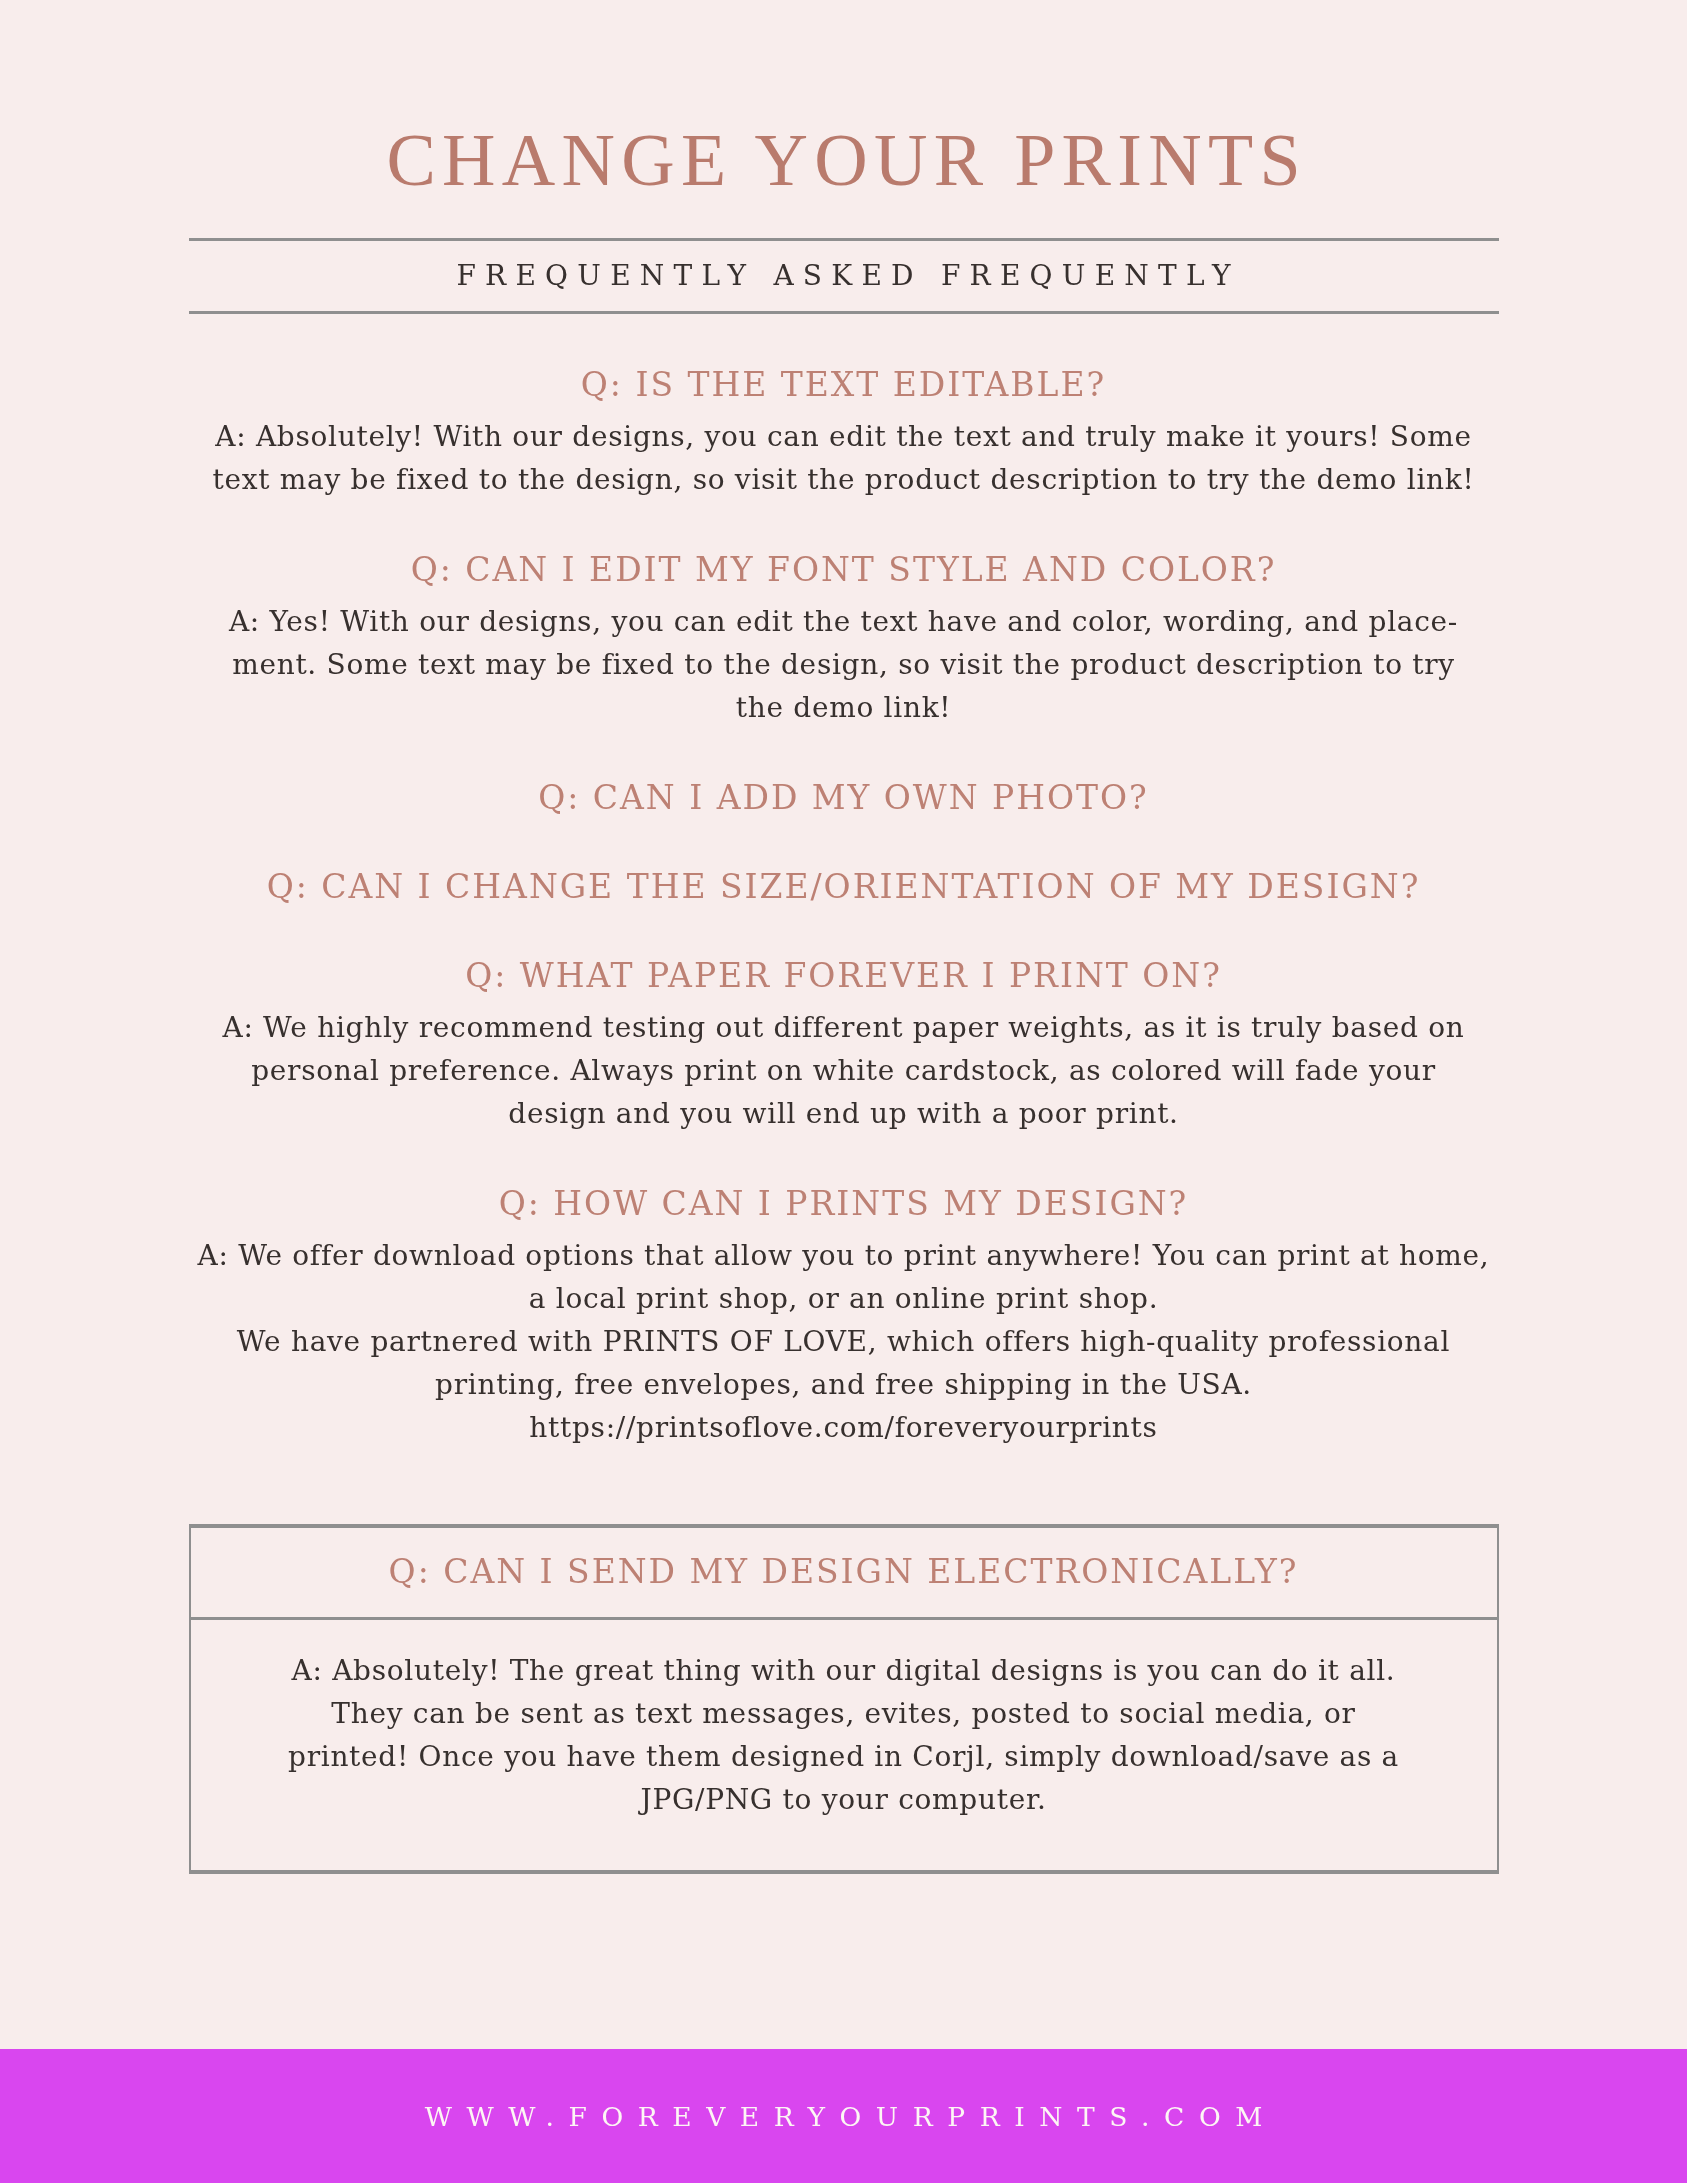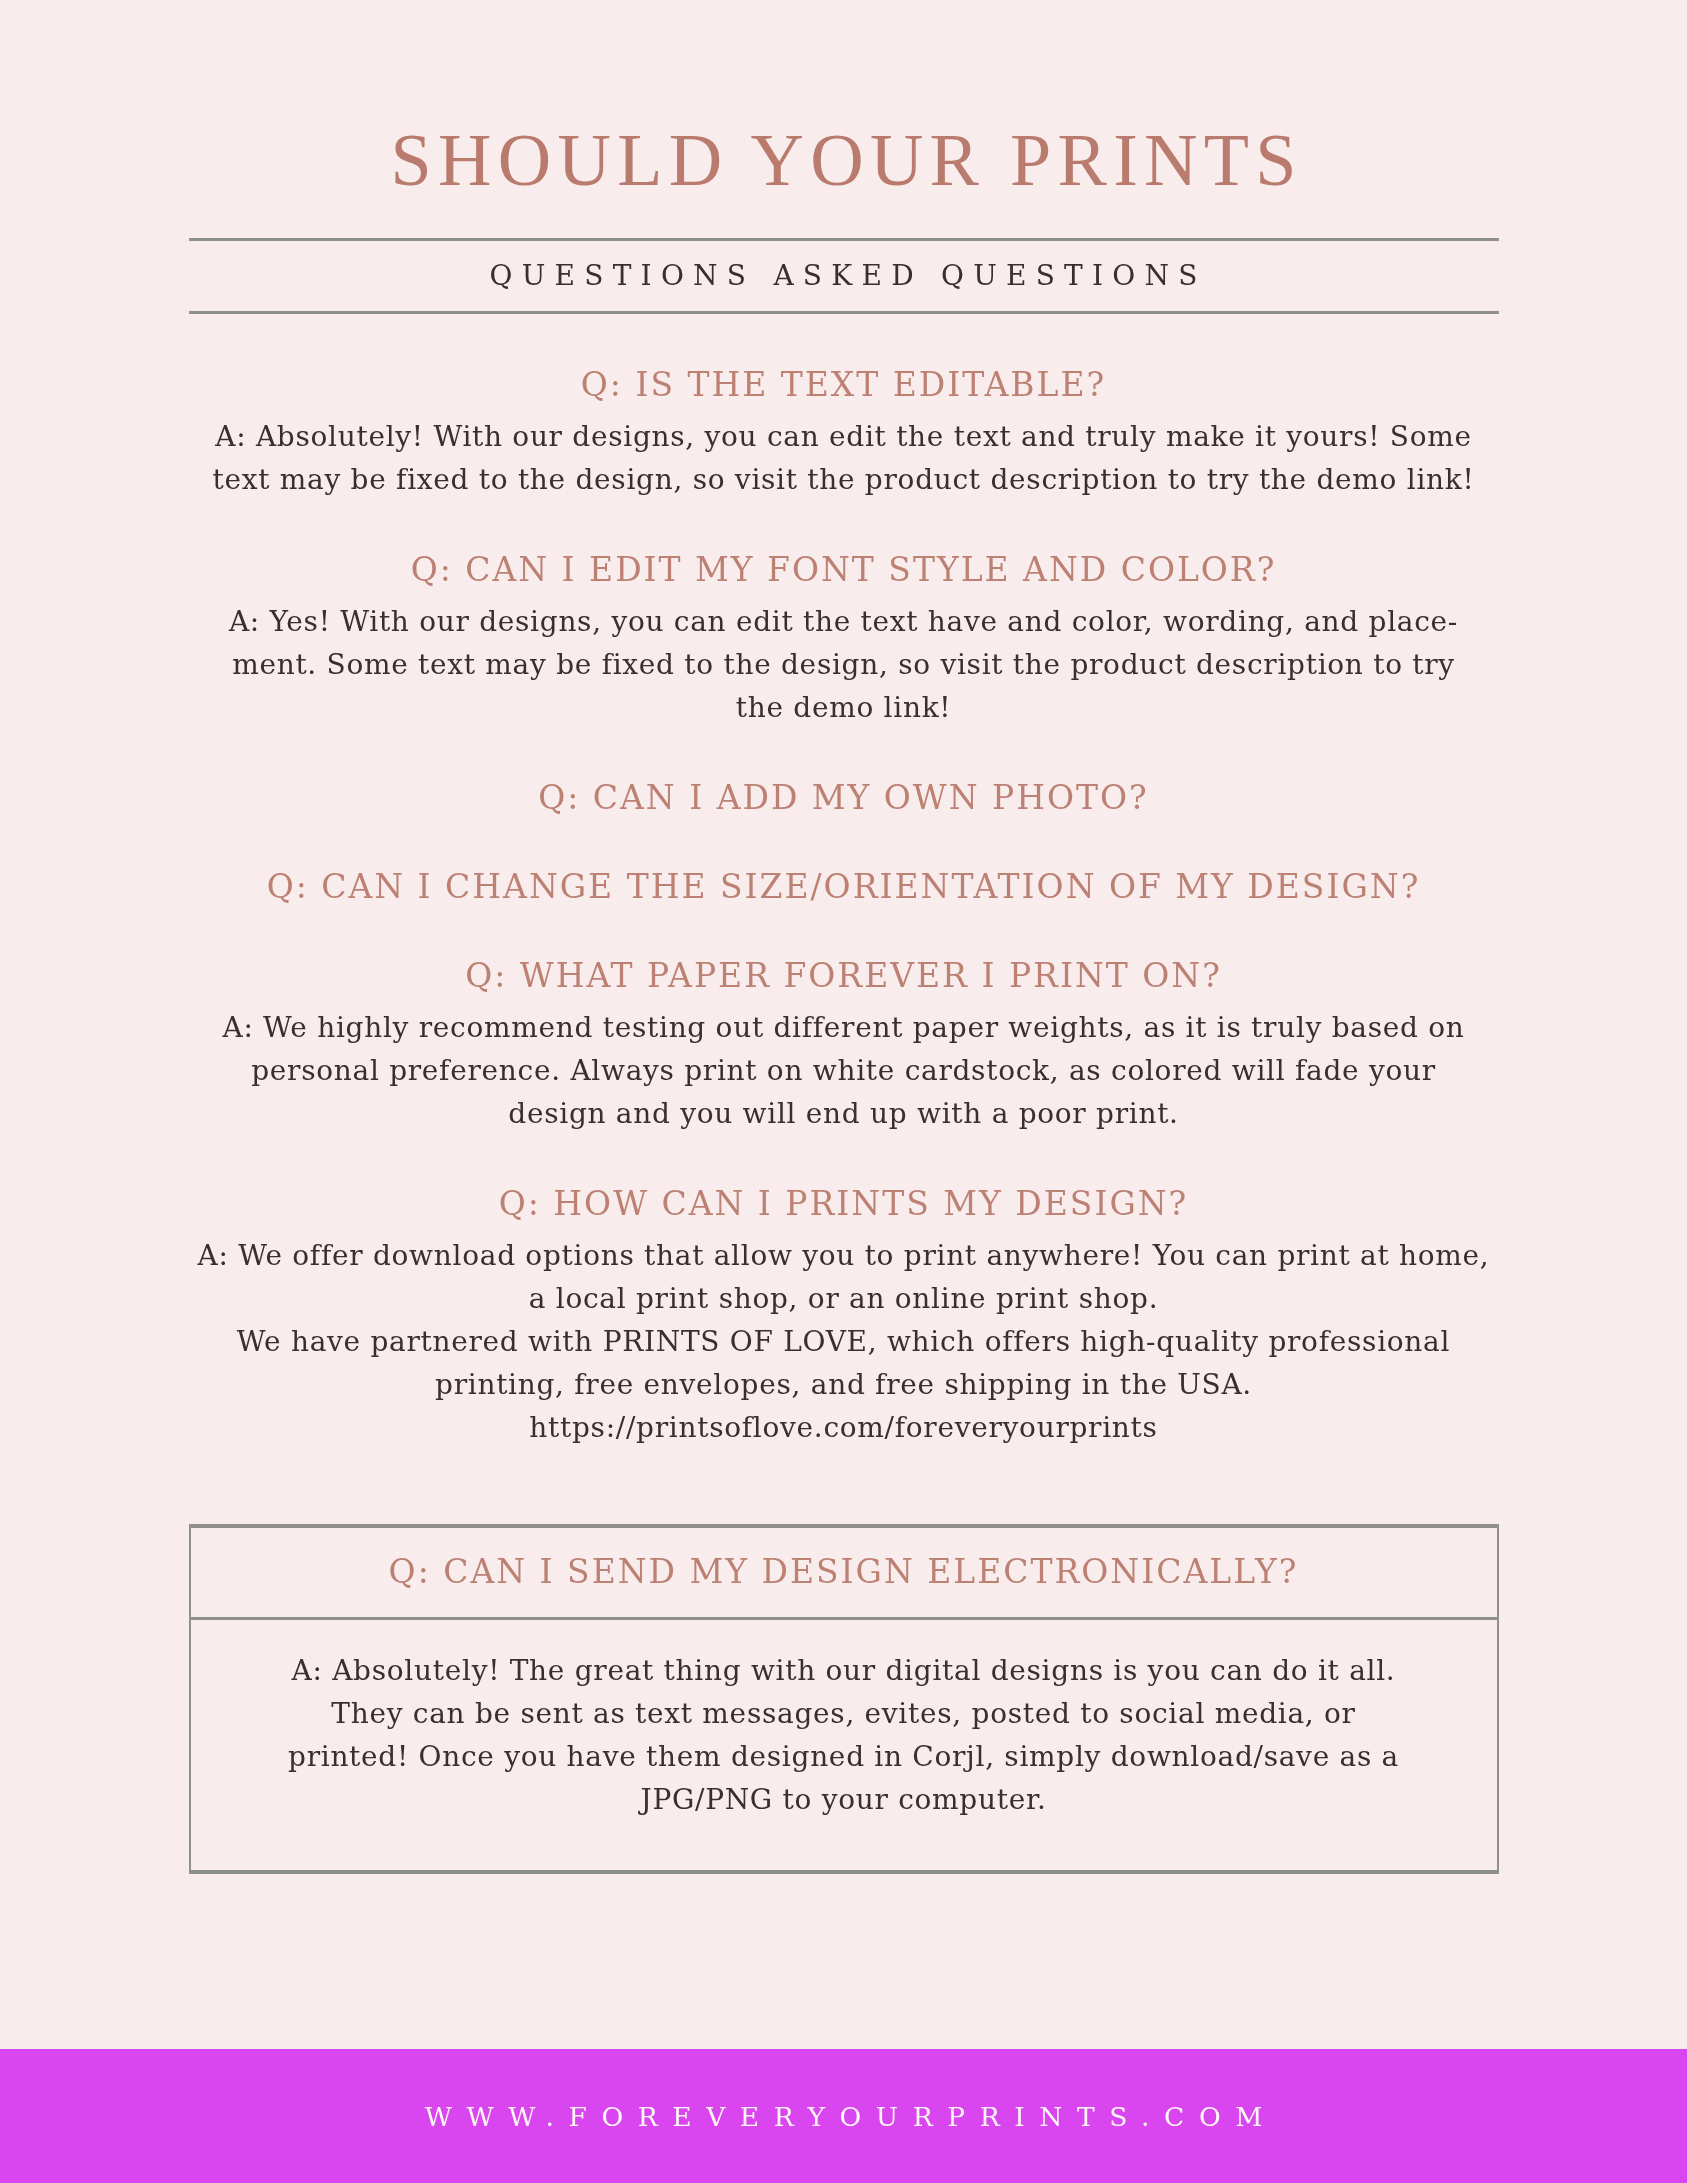--- a/index.html
+++ b/index.html
@@ -112,24 +112,24 @@
     text-indent: 0.55em;
     white-space: nowrap;
   }
 </style>
 </head>
 <body>
 
 <div class="page">
   <div class="content">
 
-    <div class="page-title">SHOULD YOUR PRINTS</div>
+    <div class="page-title">CHANGE YOUR PRINTS</div>
 
     <div class="subtitle-band">
-      <div class="subtitle-text">QUESTIONS ASKED QUESTIONS</div>
+      <div class="subtitle-text">FREQUENTLY ASKED FREQUENTLY</div>
     </div>
 
     <div class="faq-list">
 
       <div class="faq-section first">
         <div class="question-heading">Q: IS THE TEXT EDITABLE?</div>
         <div class="answer-text">A: Absolutely! With our designs, you can edit the text and truly make it yours! Some
 text may be fixed to the design, so visit the product description to try the demo link!</div>
       </div>
 

